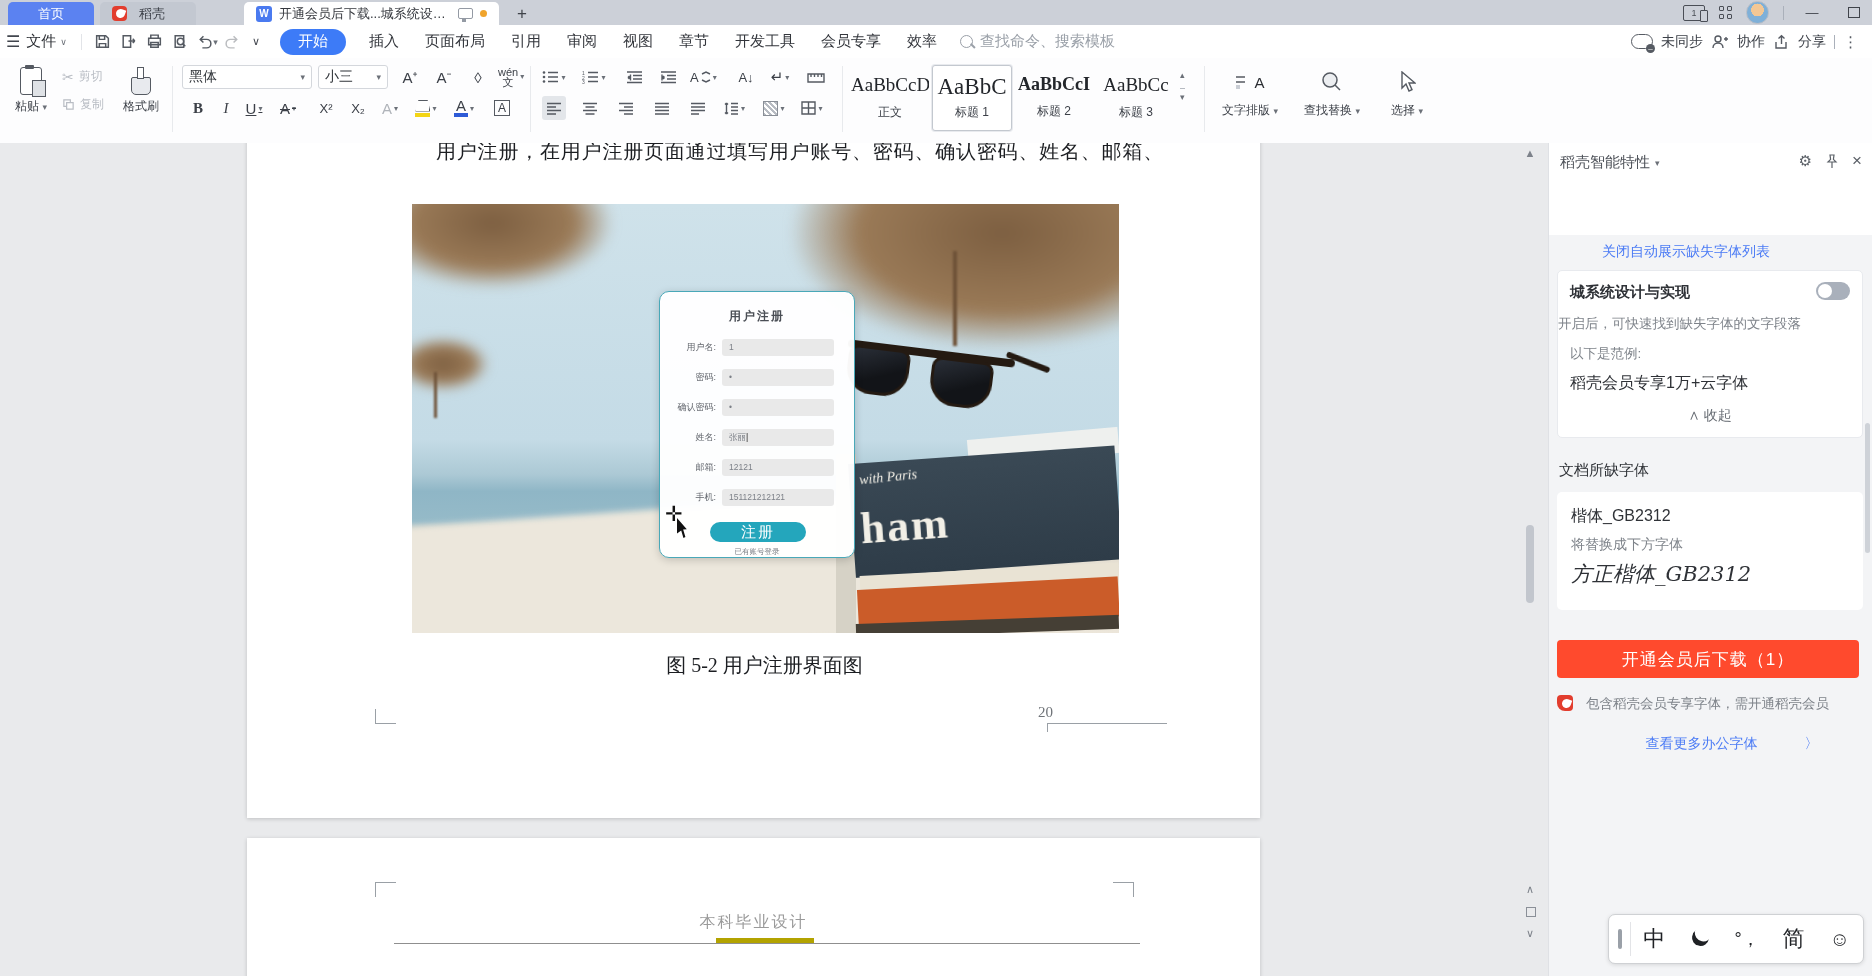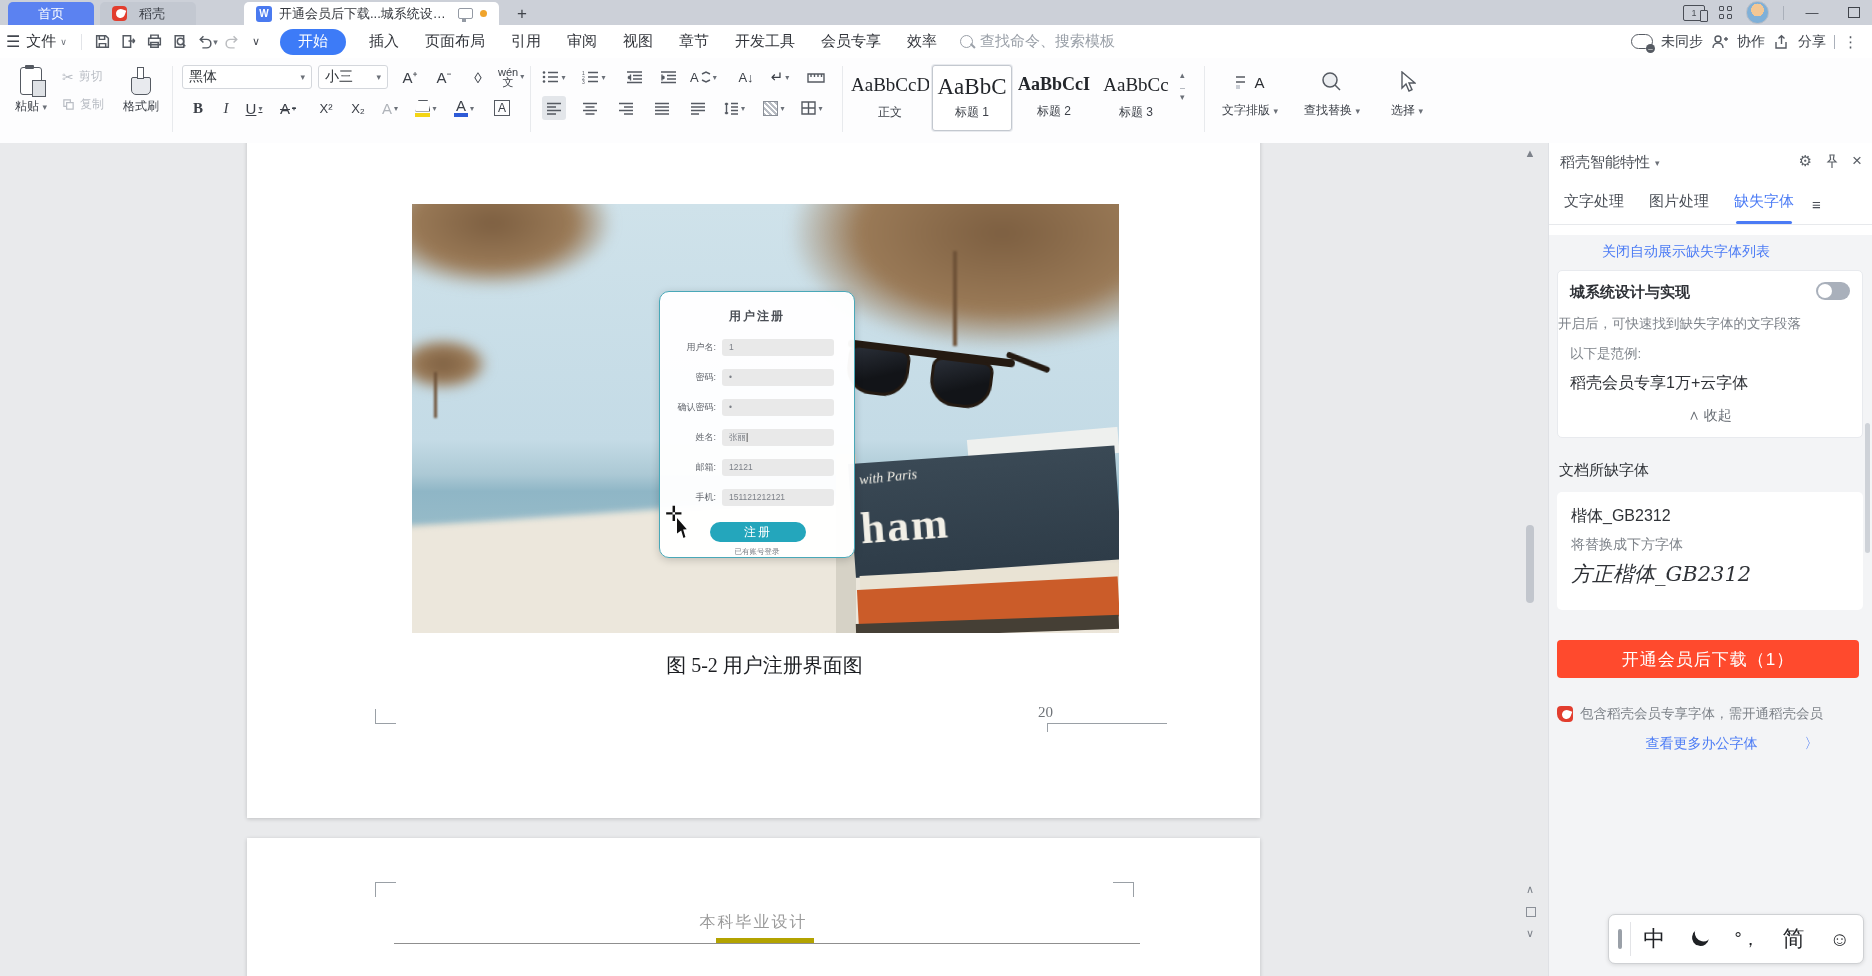--- a/index.html
+++ b/index.html
@@ -85,21 +85,21 @@
   .sung{position:absolute;left:432px;top:138px;width:180px;height:80px;transform:rotate(7deg);filter:blur(.4px);}
   .sung .bar{position:absolute;left:0;top:8px;width:168px;height:8px;background:#241a12;border-radius:4px;}
   .sung .lens{position:absolute;width:62px;height:48px;border-radius:10px 10px 26px 26px;background:linear-gradient(160deg,#2a2f38 0%,#121418 60%);border:3px solid #241a12;box-sizing:border-box;}
   .sung .temple{position:absolute;left:158px;top:6px;width:46px;height:6px;background:#241a12;transform:rotate(14deg);border-radius:3px;}
   
   .regform{position:absolute;left:247px;top:87px;width:196px;height:267px;background:rgba(255,255,255,.97);border:1.4px solid #49a8b8;border-radius:10px;box-shadow:0 2px 8px rgba(0,0,0,.18);box-sizing:border-box;}
   .regform .ftitle{margin-top:16px;text-align:center;font-size:12px;color:#4a4e55;letter-spacing:2px;font-weight:bold;}
   .frow{position:absolute;left:0;width:100%;height:18px;display:flex;align-items:center;}
   .frow .flb{width:62px;text-align:right;font-size:9px;color:#62666d;padding-right:6px;box-sizing:border-box;flex:0 0 auto;}
   .frow .fin{width:112px;height:17px;background:#e9e9e9;border-radius:3px;font-size:8.5px;color:#7d8188;line-height:17px;padding-left:7px;box-sizing:border-box;}
-  .fbtn{position:absolute;left:50px;top:230px;width:96px;height:20px;background:#24a6bc;border-radius:10px;color:#fff;font-size:12px;display:flex;align-items:center;justify-content:center;letter-spacing:2px;}
+  .fbtn{position:absolute;left:50px;top:230px;width:96px;height:20px;background:#24a6bc;border-radius:10px;color:#fff;font-size:15px;display:flex;align-items:center;justify-content:center;letter-spacing:2px;}
   .flink{position:absolute;left:0;top:255px;width:100%;text-align:center;font-size:7.5px;color:#787c83;}
   .mvcursor{position:absolute;left:253px;top:300px;width:40px;height:46px;}
   .mvcursor .cross{font-size:21px;color:#111;line-height:20px;}
   .mvcursor .ptr{position:absolute;left:12px;top:14px;width:14px;height:20px;background:#111;clip-path:polygon(0 0,0 78%,30% 62%,46% 100%,60% 95%,44% 58%,70% 56%);filter:drop-shadow(0 0 1px #fff);}
   
   .vscroll-thumb{position:absolute;left:1526px;width:8px;border-radius:4px;background:#c2c6cd;}
   .vs-ic{position:absolute;left:1519px;width:22px;text-align:center;color:#7d828a;font-size:11px;}
   .vs-sq{position:absolute;left:1526px;width:8px;height:8px;border:1.2px solid #8a8f97;}
   
   .panel{position:absolute;left:1548px;top:143px;width:324px;height:833px;background:#f3f4f6;border-left:1px solid #dfe1e5;box-sizing:border-box;font-size:14px;}
@@ -442,20 +442,21 @@
             <path d="M4 1v16l4-4 3 7 3-1.4-3-6.6h6z" fill="#fff" stroke="#555a62" stroke-width="1.4"></path>
           </svg>
         </div>
       <div class="lbl"><span>选择</span> <span class="caret">▾</span></div>
     </div>
   </div>
 
   <div class="docarea">
 
     <div class="page" style="top:-40px;height:715px;">
+      <div class="doctext" style="left:189px;top:35px;">用户注册，在用户注册页面通过填写用户账号、密码、确认密码、姓名、邮箱、</div>
 
       <div class="photo">
         <div class="thatch blur" style="left:-40px;top:-46px;width:240px;height:130px;"></div>
         <div class="thatch blur" style="left:380px;top:-86px;width:420px;height:230px;"></div>
         <div class="pole" style="left:541px;top:47px;width:4px;height:95px;"></div>
         <div class="thatch blur" style="left:-14px;top:134px;width:90px;height:52px;"></div>
         <div class="pole" style="left:22px;top:168px;width:3px;height:46px;"></div>
         <div class="table-top"></div>
 
         <div class="book" style="left:424px;top:250px;width:20px;height:179px;background:#d6d2c6;filter:blur(.5px);"></div>
@@ -540,26 +541,20 @@
           <span class="caret">▾</span>
         </div>
       <div class="ph-icons">
         <span style="font-size:15px;">⚙</span>
         <svg width="14" height="15" viewBox="0 0 14 15">
             <path d="M5 1h4l-.6 4.4L11 8H3l2.6-2.6z" fill="none" stroke="#5b6067" stroke-width="1.2"></path>
             <path d="M7 8v6" stroke="#5b6067" stroke-width="1.2"></path>
           </svg>
         <span style="font-size:17px;">×</span>
       </div>
-      <div class="ptabs">
-        <span class="ptab">文字处理</span>
-        <span class="ptab" style="margin-left:25px;">图片处理</span>
-        <span class="ptab active" style="margin-left:25px;">缺失字体</span>
-        <span style="margin-left:18px;font-size:15px;color:#4a4f57;">≡</span>
-      </div>
     </div>
 
     <div class="plink" style="position:absolute;left:10px;top:100px;">关闭自动展示缺失字体列表</div>
 
     <div class="pcard" style="top:127px;height:168px;">
       <div style="position:absolute;left:12px;top:12px;font-weight:bold;font-size:15px;" class="dark">城系统设计与实现</div>
       <div class="toggle" style="position:absolute;right:12px;top:11px;"></div>
       <div class="gray" style="position:absolute;left:0;top:44px;font-size:13.5px;white-space:nowrap;">开启后，可快速找到缺失字体的文字段落</div>
       <div class="gray" style="position:absolute;left:12px;top:74px;font-size:13.5px;">以下是范例:</div>
       <div class="dark" style="position:absolute;left:12px;top:102px;font-size:16px;">稻壳会员专享1万+云字体</div>
@@ -569,21 +564,21 @@
     <div class="dark" style="position:absolute;left:10px;top:318px;font-size:15px;">文档所缺字体</div>
 
     <div class="pcard" style="top:349px;height:118px;border:none;">
       <div class="dark" style="position:absolute;left:14px;top:14px;font-size:16px;">楷体_GB2312</div>
       <div class="gray" style="position:absolute;left:14px;top:44px;font-size:14px;">将替换成下方字体</div>
       <div style="position:absolute;left:14px;top:68px;font-size:21px;color:#2f3237;font-family:'DejaVu Serif',serif;font-style:italic;">方正楷体_GB2312</div>
     </div>
 
     <div class="orange-btn" style="top:497px;">开通会员后下载（1）</div>
 
-    <div style="position:absolute;left:8px;top:552px;width:308px;display:flex;align-items:center;gap:7px;margin-top:10px;">
+    <div style="position:absolute;left:8px;top:552px;width:308px;display:flex;align-items:flex-start;gap:13px;">
       <span class="docer-badge"></span>
       <span class="gray" style="font-size:13.5px;white-space:nowrap;">包含稻壳会员专享字体，需开通稻壳会员</span>
     </div>
 
     <div style="position:absolute;left:0;top:592px;width:100%;text-align:center;">
       <span class="plink">查看更多办公字体</span><span class="plink"> 〉</span>
     </div>
 
     <div class="panel-scroll"></div>
   </div>

